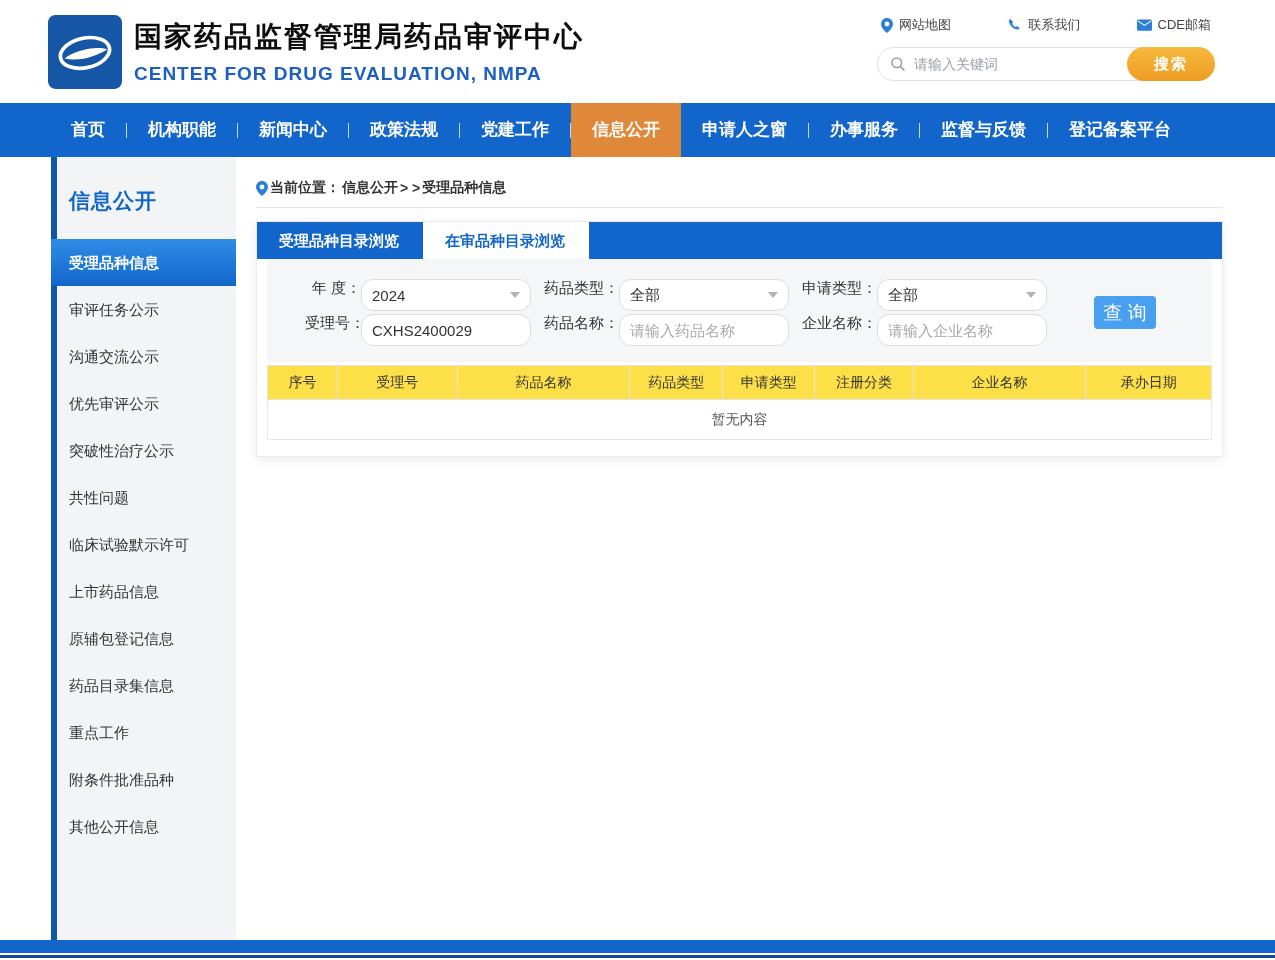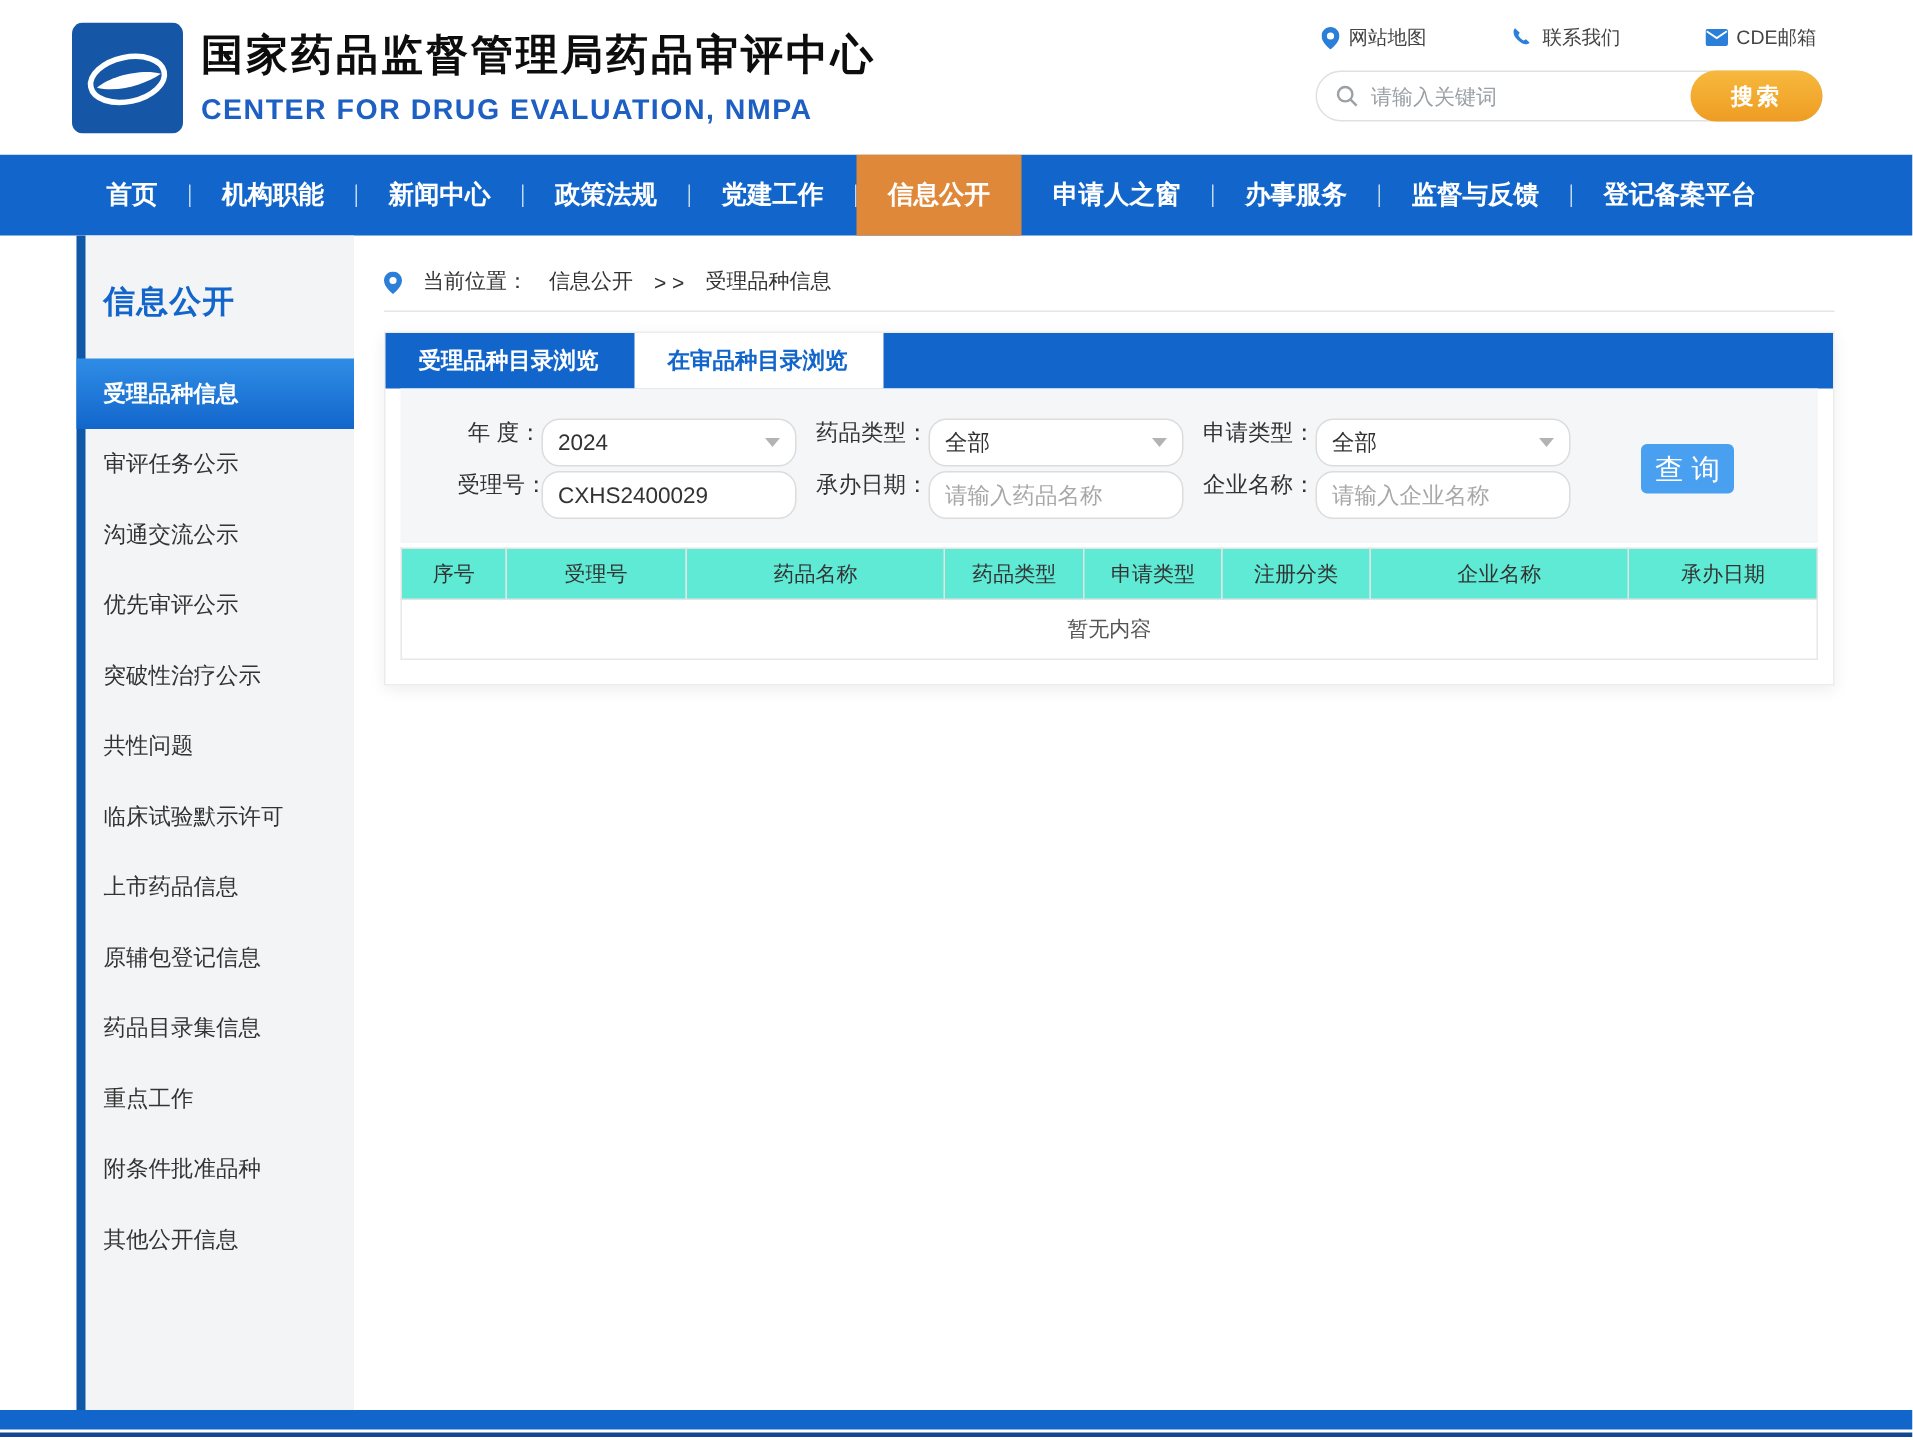--- a/index.html
+++ b/index.html
@@ -28,21 +28,21 @@
   .nav-divider{width:1px;height:15px;background:rgba(255,255,255,.75);flex-shrink:0}
 
   
   .content{display:flex;align-items:stretch;padding-left:51px;min-height:783px}
   .sidebar{width:185px;background:#f3f4f5;border-left:6px solid #1157a8;flex-shrink:0}
   .sidebar-title{color:#1266cb;font-size:21px;font-weight:700;padding:30px 0 24px 12px;letter-spacing:1px}
   .side-item{height:47px;line-height:47px;padding-left:12px;font-size:15px;color:#333;cursor:pointer;white-space:nowrap}
   .side-item.active{background:linear-gradient(180deg,#2f8de6,#1266cb);color:#fff;margin-left:-6px;padding-left:18px;font-weight:700}
 
   .main{flex:1;margin:0 52px 0 20px;min-width:0}
-  .breadcrumb{display:flex;align-items:center;gap:14px;padding:22px 0 10px;border-bottom:1px solid #e6e6e6;font-size:14px;color:#333;font-weight:400}
+  .breadcrumb{display:flex;align-items:center;gap:2px;padding:22px 0 10px;border-bottom:1px solid #e6e6e6;font-size:14px;color:#333;font-weight:700}
   .breadcrumb a{color:#333;text-decoration:none;cursor:pointer}
 
   .panel{margin-top:13px;border:1px solid #ececec;box-shadow:0 3px 10px rgba(0,0,0,.07);padding-bottom:16px;background:#fff}
   .tabbar{height:37px;background:#1266cb;display:flex}
   .tab{min-width:166px;padding:0 22px;line-height:37px;text-align:left;color:#fff;font-size:15px;font-weight:700;cursor:pointer}
   .tab.active{background:#fff;color:#1266cb}
   .panel-body{padding:0 10px}
 
   .filterbox{background:#f5f6f8;display:flex;align-items:center;padding:20px 0 16px 38px}
   .filter-row{display:flex;align-items:flex-start;margin-bottom:3px}
@@ -50,21 +50,21 @@
   .filter-label{width:56px;text-align:right;font-size:15px;color:#333;flex-shrink:0;white-space:nowrap}
   .filter-label.mid{width:88px}
   .select,.text-input{width:170px;height:32px;background:#fff;border:1px solid #dcdcdc;border-radius:12px;flex-shrink:0}
   .select{display:flex;align-items:center;justify-content:space-between;padding:0 10px;font-size:15px;color:#333;cursor:pointer}
   .caret{width:0;height:0;border-left:5px solid transparent;border-right:5px solid transparent;border-top:6px solid #b3b3b3}
   .text-input{padding:0 10px;font-size:15px;color:#333;outline:none;font-family:inherit}
   .text-input::placeholder{color:#a8a8a8}
   .query-btn{width:62px;height:33px;margin-left:47px;background:#4aa0f0;border:none;border-radius:4px;color:#fff;font-size:19px;cursor:pointer;font-family:inherit;flex-shrink:0}
 
   .result-table{width:100%;border-collapse:collapse;margin-top:3px;table-layout:fixed}
-  .result-table th{height:34px;background:#5eead4;border:1px solid #e3e3e3;font-size:14px;color:#333;font-weight:400}
+  .result-table th{height:34px;background:#fde047;border:1px solid #e3e3e3;font-size:14px;color:#333;font-weight:400}
   .result-table td{height:40px;border:1px solid #e8e8e8;text-align:center;font-size:14px;color:#555;background:#fff}
 
   
   .footer{position:absolute;bottom:0;left:0;width:100%}
   .footer-bar{height:13px;background:#1266cb}
   .footer-line{height:3px;background:#12488f;margin:2px 0}
 </style>
 </head>
 <body>
 
@@ -197,21 +197,21 @@
               </div>
               <span class="filter-label mid">申请类型：</span>
               <div class="select">
                 <span>全部</span>
                 <span class="caret"></span>
               </div>
             </div>
             <div class="filter-row">
               <span class="filter-label">受理号：</span>
               <input class="text-input" value="CXHS2400029" style="">
-              <span class="filter-label mid">承办日期：</span>
+              <span class="filter-label mid">药品名称：</span>
               <input class="text-input" placeholder="请输入药品名称" style="">
               <span class="filter-label mid">企业名称：</span>
               <input class="text-input" placeholder="请输入企业名称" style="">
             </div>
           </div>
           <button class="query-btn">查 询</button>
         </div>
 
         <table class="result-table">
           <colgroup>

